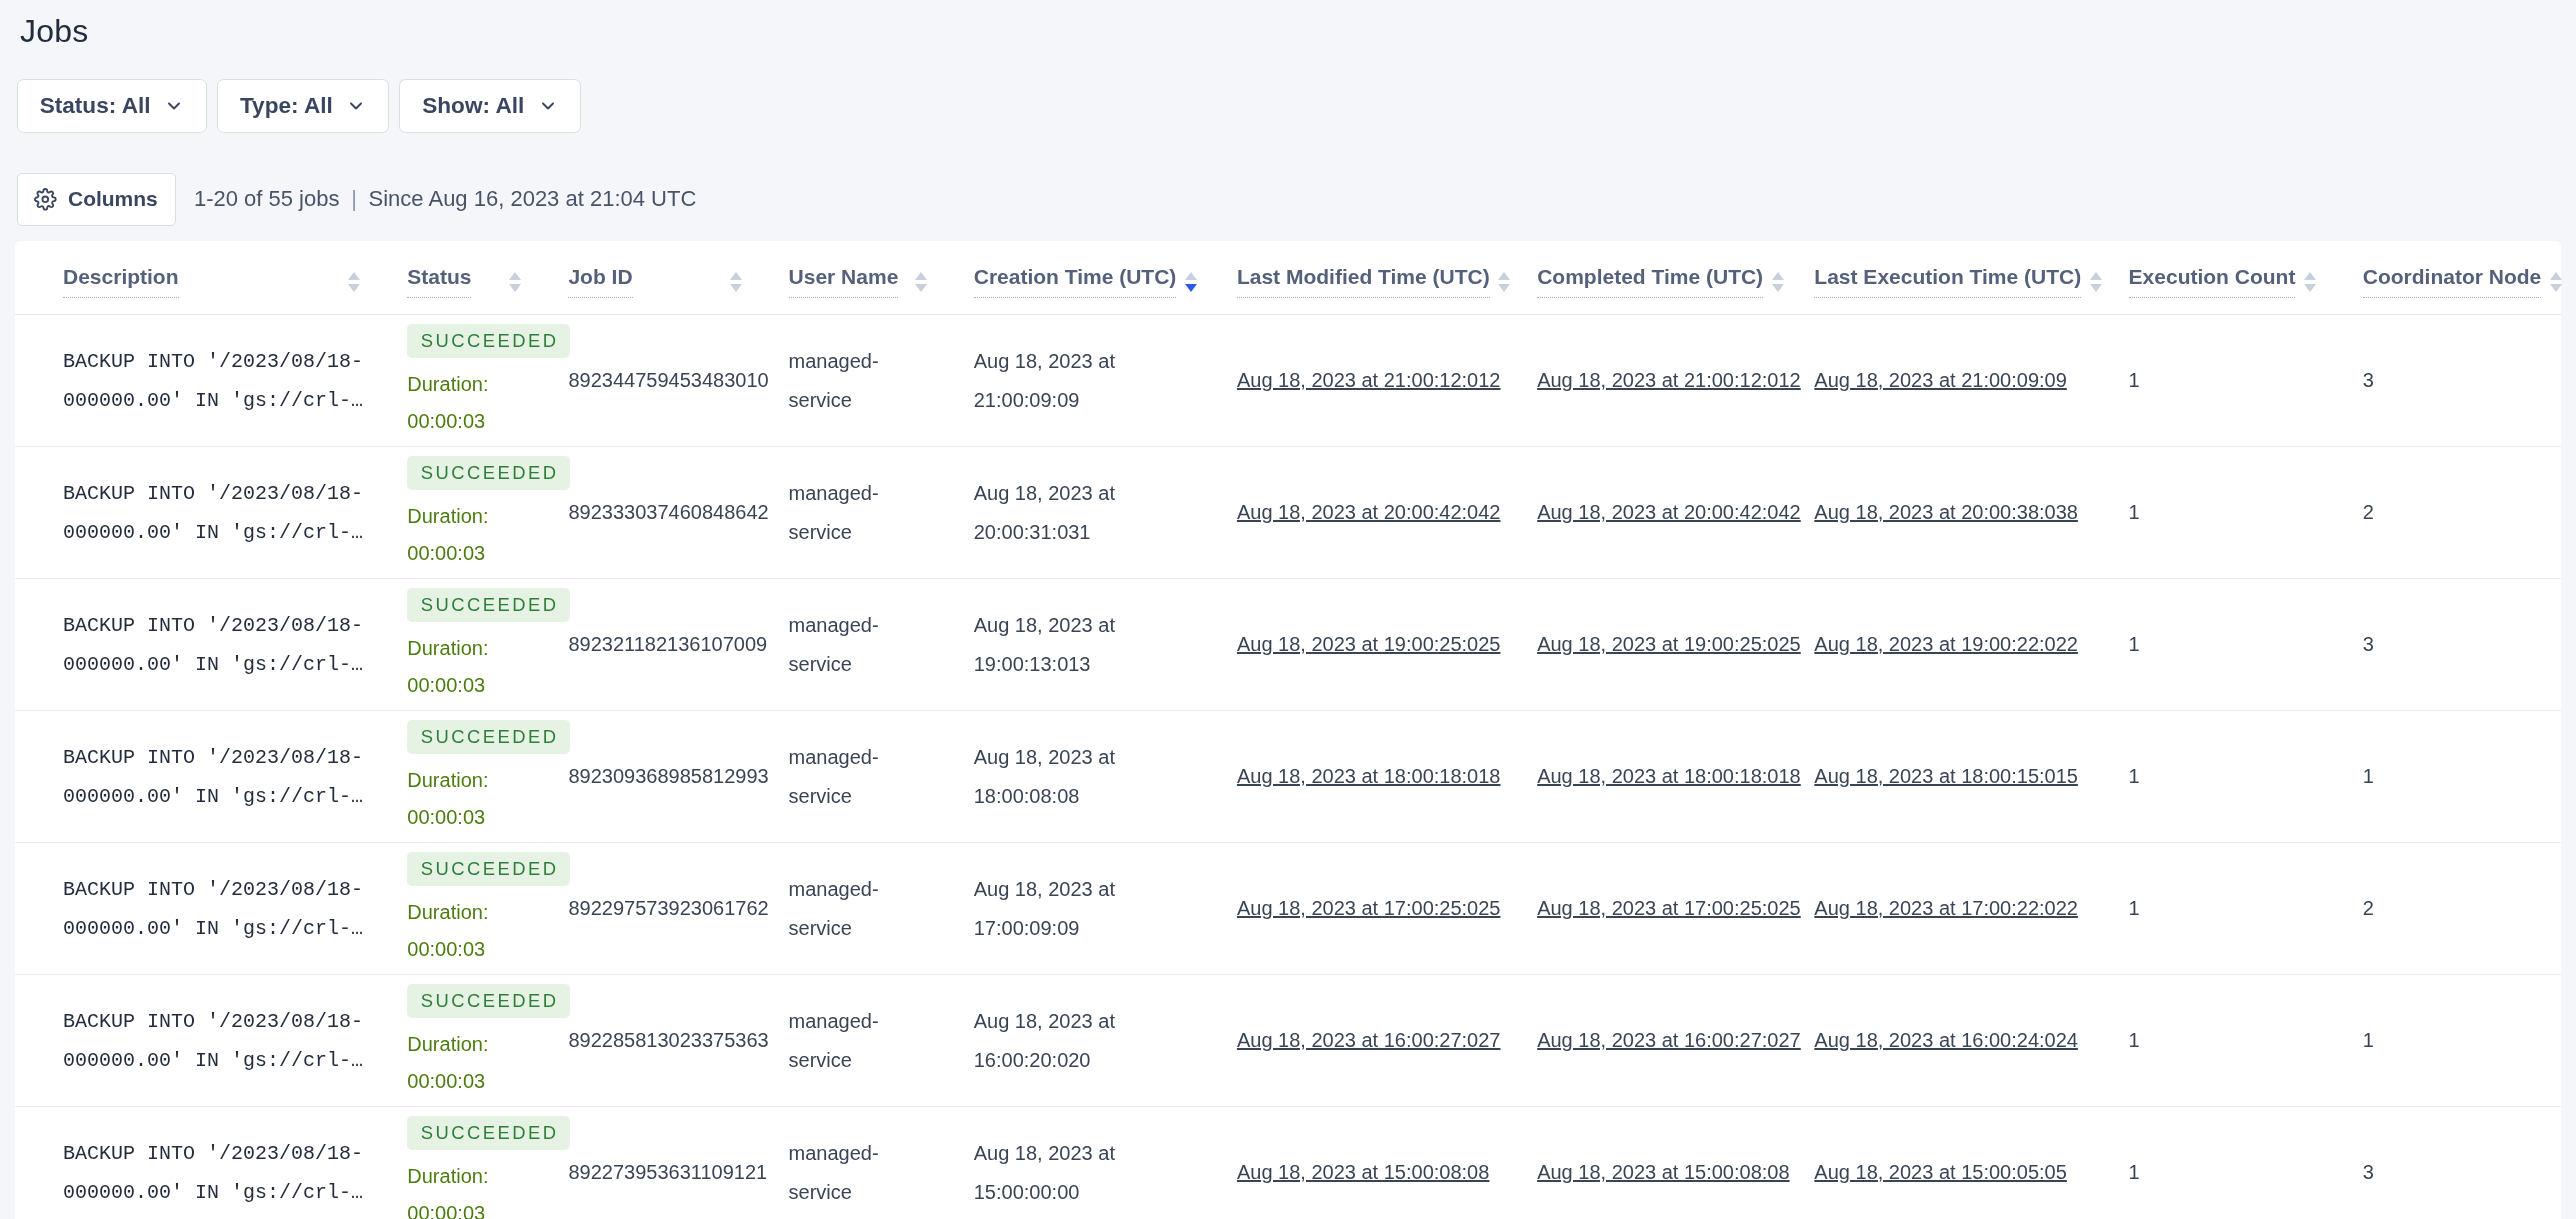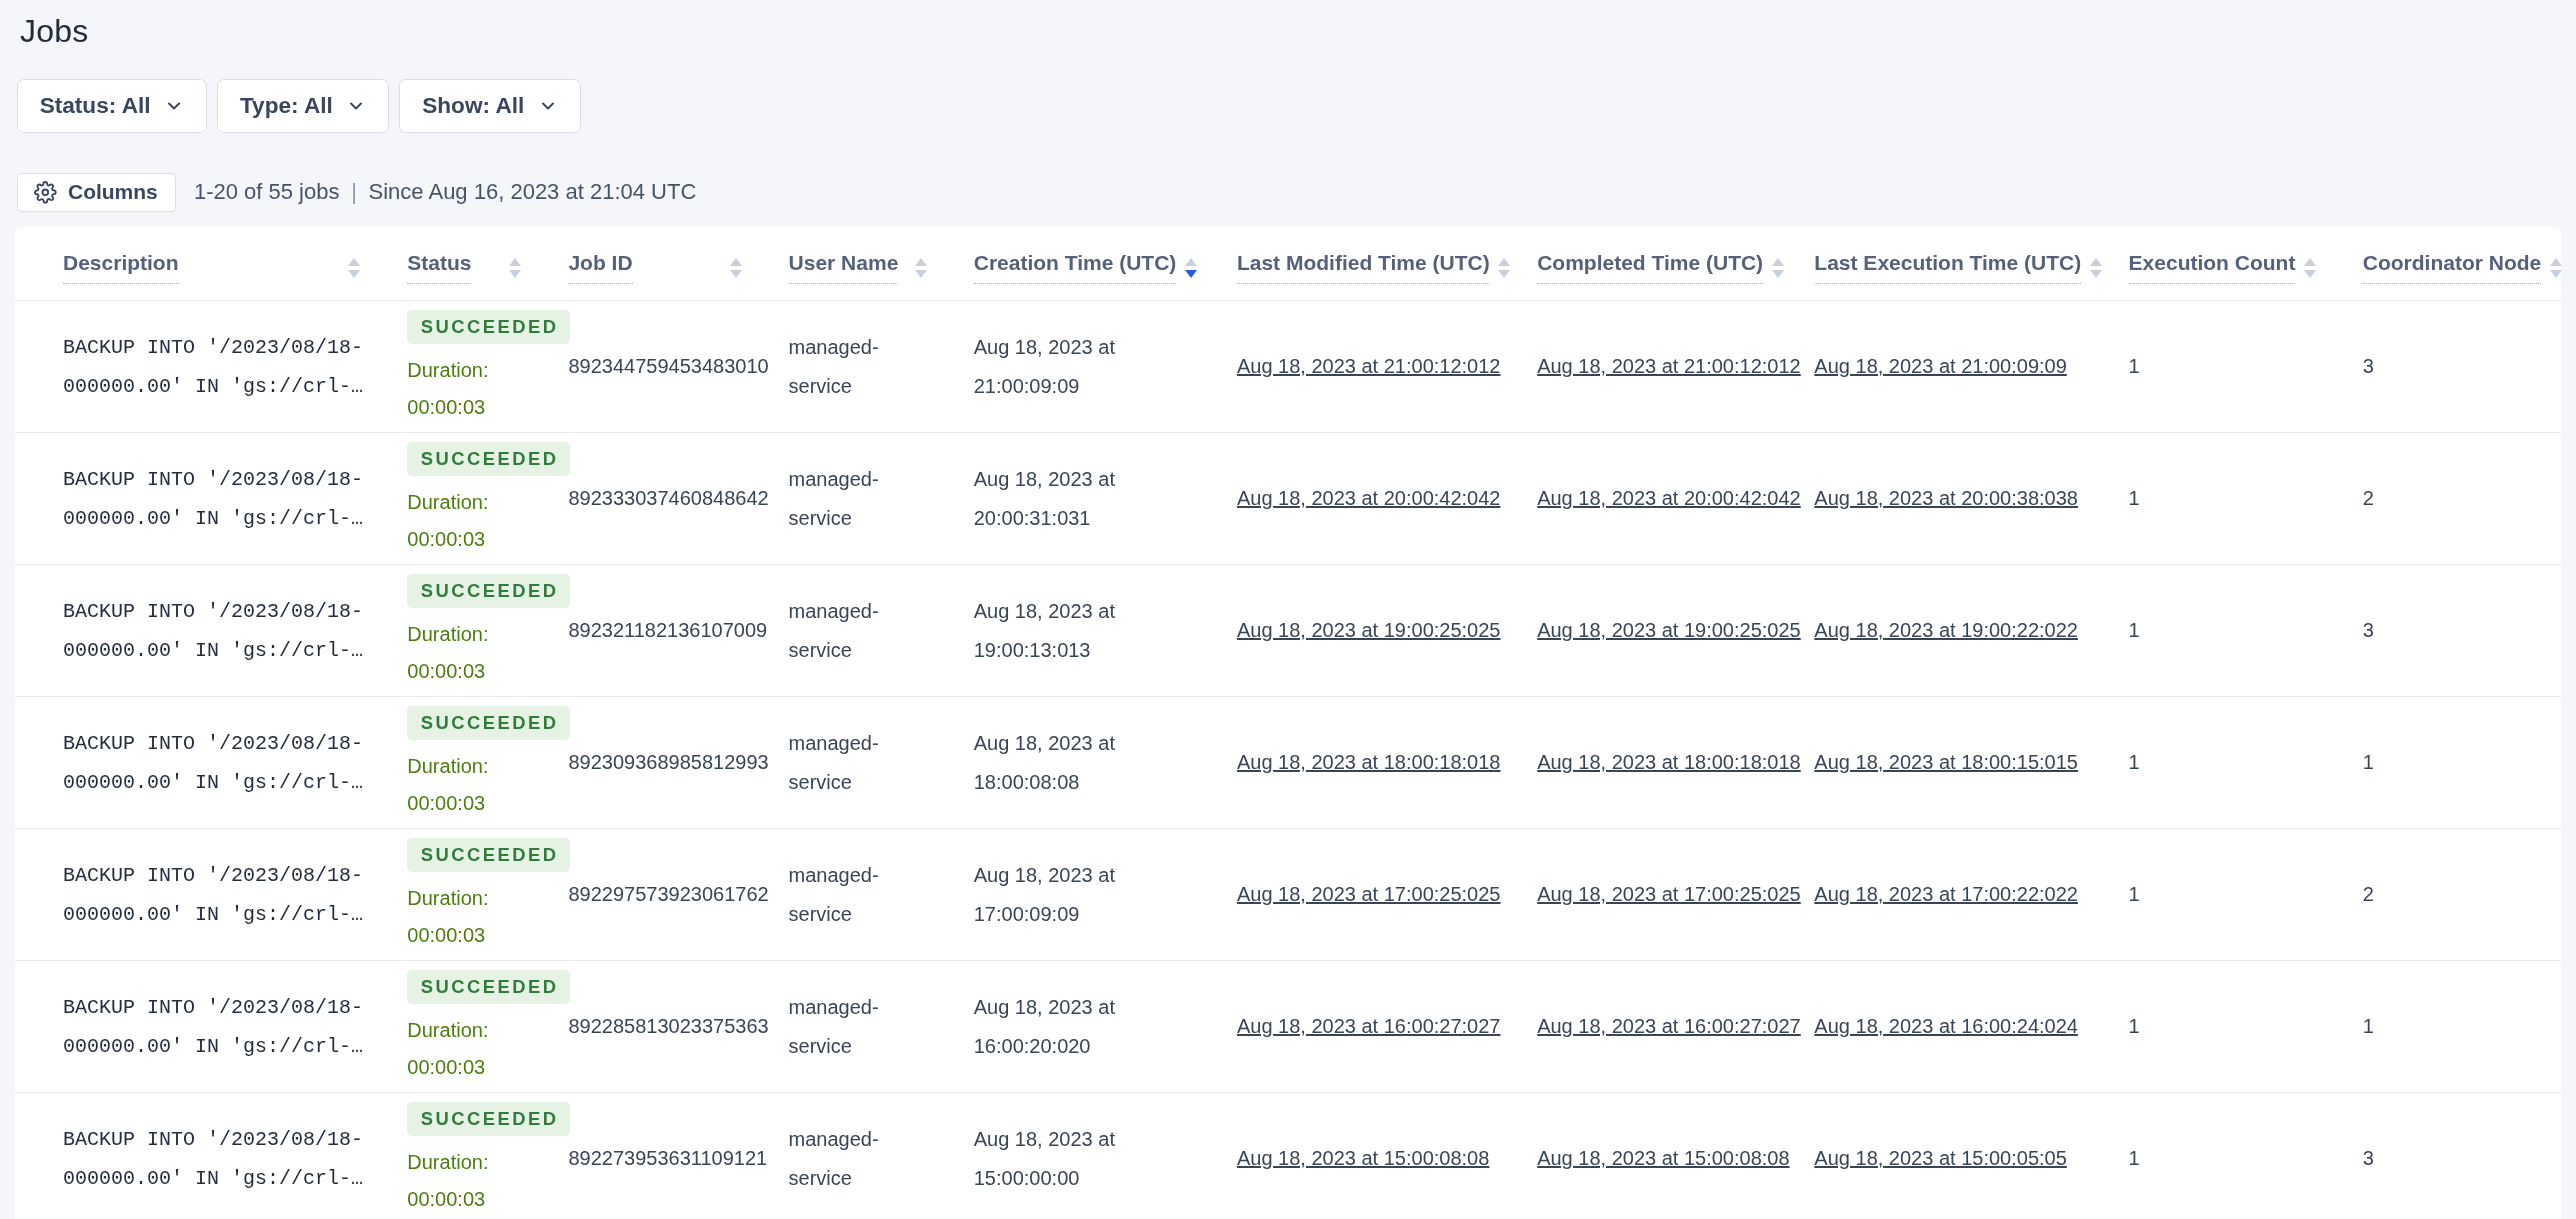--- a/index.html
+++ b/index.html
@@ -34,21 +34,21 @@
   }
   .chevron-icon { width: 20px; height: 20px; display: inline-block; }
 
   
   .toolbar { display: flex; align-items: center; margin-top: 40px; padding-left: 1.7px; }
   .columns-btn {
     display: inline-flex; align-items: center; gap: 11px;
     background: #ffffff;
     border: 0.8px solid #d9dee6;
     border-radius: 5px;
-    height: 39px;
+    height: 53px;
     padding: 0 16.7px;
     font-size: 21px; font-weight: 700; color: #3a4660;
     cursor: pointer;
   }
   .gear-icon { width: 22.6px; height: 22.6px; display: inline-block; }
   .jobs-count { margin-left: 18.4px; font-size: 22px; color: #475467; }
   .count-sep { color: #8d99ad; padding: 0 11.7px; }
   .since-text { font-size: 22px; color: #475467; }
 
   
@@ -98,21 +98,21 @@
     line-height: 1.95;
   }
   td.cell-user { padding-right: 59px; }
   td.nowrap { white-space: nowrap; text-decoration: underline; }
 
   .status-badge {
     display: inline-block;
     background: var(--badge-bg, #e6f3e4);
     color: var(--badge-fg, #2f7d3b);
     font-size: 18.4px;
-    font-weight: 700;
+    font-weight: 400;
     letter-spacing: 2.5px;
     line-height: 1;
     padding: 8.4px 11.7px 7.5px 13.4px;
     border-radius: 5px;
     margin-bottom: 8.4px;
   }
   .duration-label, .duration-value { font-size: 20px; line-height: 37px; color: #4d7c0f; }
 </style>
 </head>
 <body>

